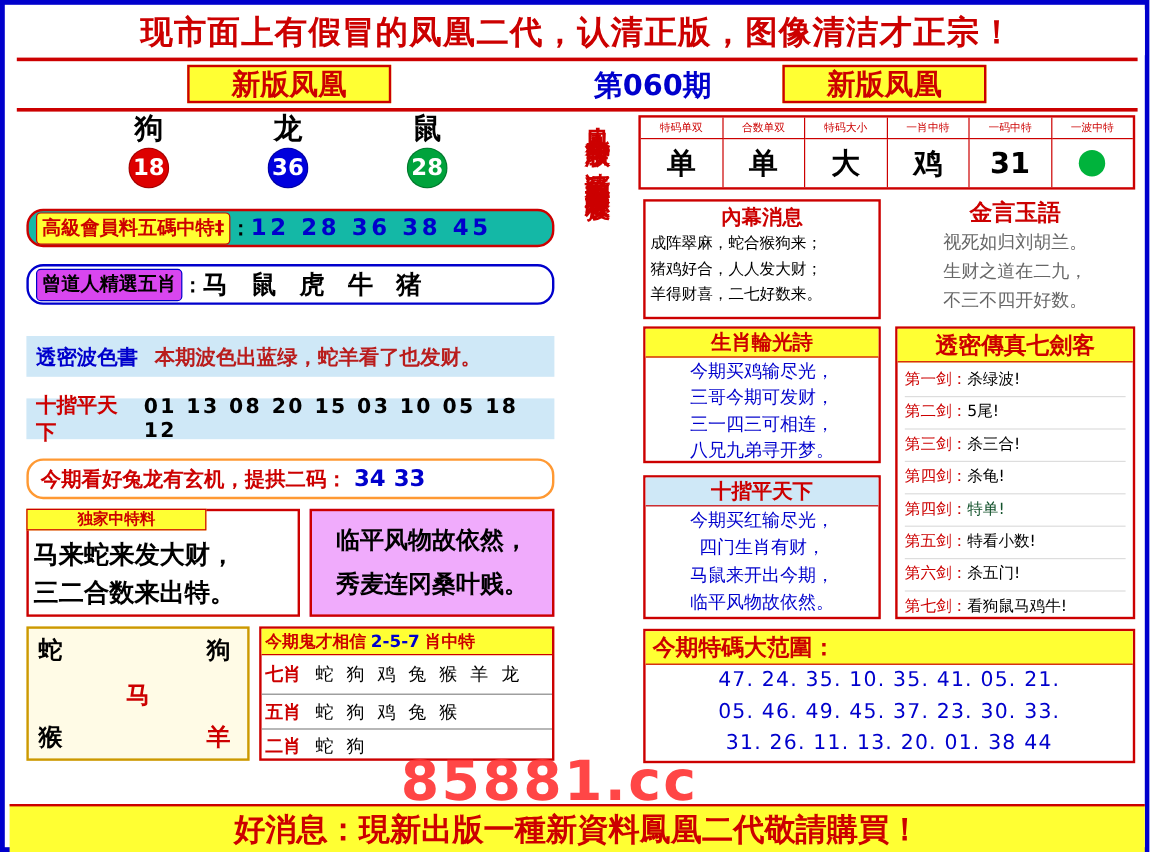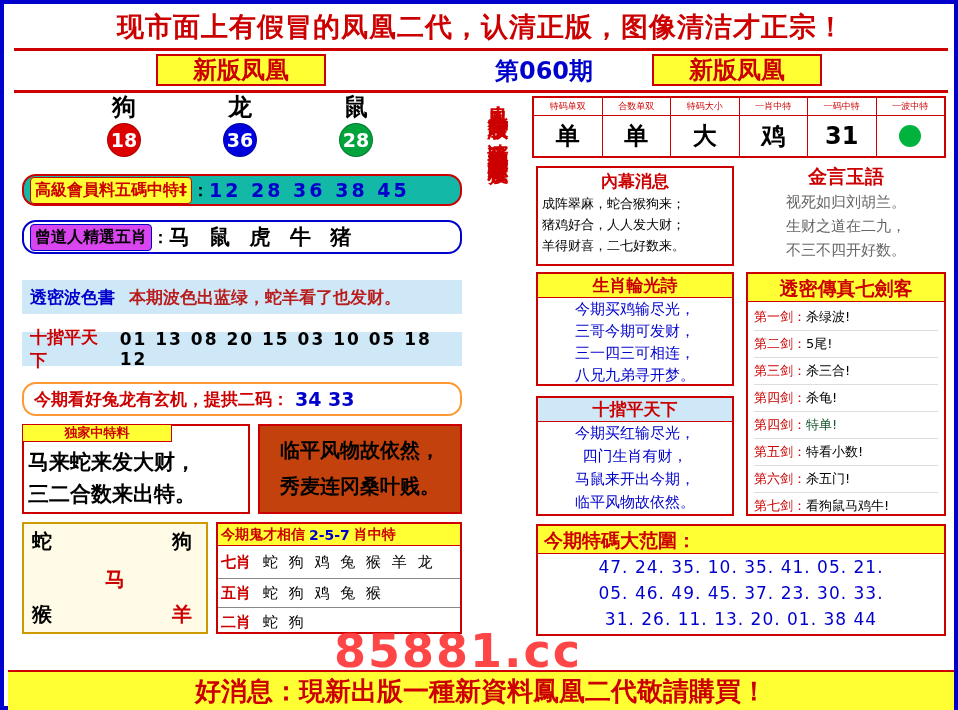--- a/index.html
+++ b/index.html
@@ -191,21 +191,21 @@
     <span style="color:#cc0000; font-size:17px; font-weight:bold;">今期看好兔龙有玄机，提拱二码：</span>
     <span style="color:#0000cc; font-size:19px; margin-left:6px;">34  33</span>
   </div>
 
   <div style="position:absolute; left:18px; top:420px; width:228px; height:90px; border:2px solid #cc0000; background:#fff;">
     <div style="position:absolute; left:-2px; top:-2px; width:150px; height:18px; background:#ffff33; border:1px solid #cc0000; color:#cc0000; font-size:13px; font-weight:bold; display:flex; align-items:center; justify-content:center;">独家中特料</div>
     <div style="position:absolute; left:4px; top:22px; color:#000; font-size:21px; font-weight:bold;">马来蛇来发大财，</div>
     <div style="position:absolute; left:4px; top:54px; color:#000; font-size:21px; font-weight:bold;">三二合数来出特。</div>
   </div>
 
-  <div style="position:absolute; left:254px; top:420px; width:204px; height:90px; border:2px solid #cc0000; background:#c2410c; padding:6px 4px;">
+  <div style="position:absolute; left:254px; top:420px; width:204px; height:90px; border:2px solid #cc0000; background:#f0abfc; padding:6px 4px;">
     <div style="color:#000; font-size:20px; font-weight:bold; line-height:36px; text-align:center;">临平风物故依然，</div>
     <div style="color:#000; font-size:20px; font-weight:bold; line-height:36px; text-align:center;">秀麦连冈桑叶贱。</div>
   </div>
 
   <div style="position:absolute; left:18px; top:518px; width:186px; height:112px; border:2px solid #cc9900; background:#fffbe6;">
     <div style="position:absolute; left:8px; top:4px; font-size:20px; font-weight:bold; color:#000;">蛇</div>
     <div style="position:absolute; right:14px; top:4px; font-size:20px; font-weight:bold; color:#000;">狗</div>
     <div style="position:absolute; left:0; right:0; top:42px; text-align:center; font-size:20px; font-weight:bold; color:#cc0000;">马</div>
     <div style="position:absolute; left:8px; bottom:4px; font-size:20px; font-weight:bold; color:#000;">猴</div>
     <div style="position:absolute; right:14px; bottom:4px; font-size:20px; font-weight:bold; color:#cc0000;">羊</div>

